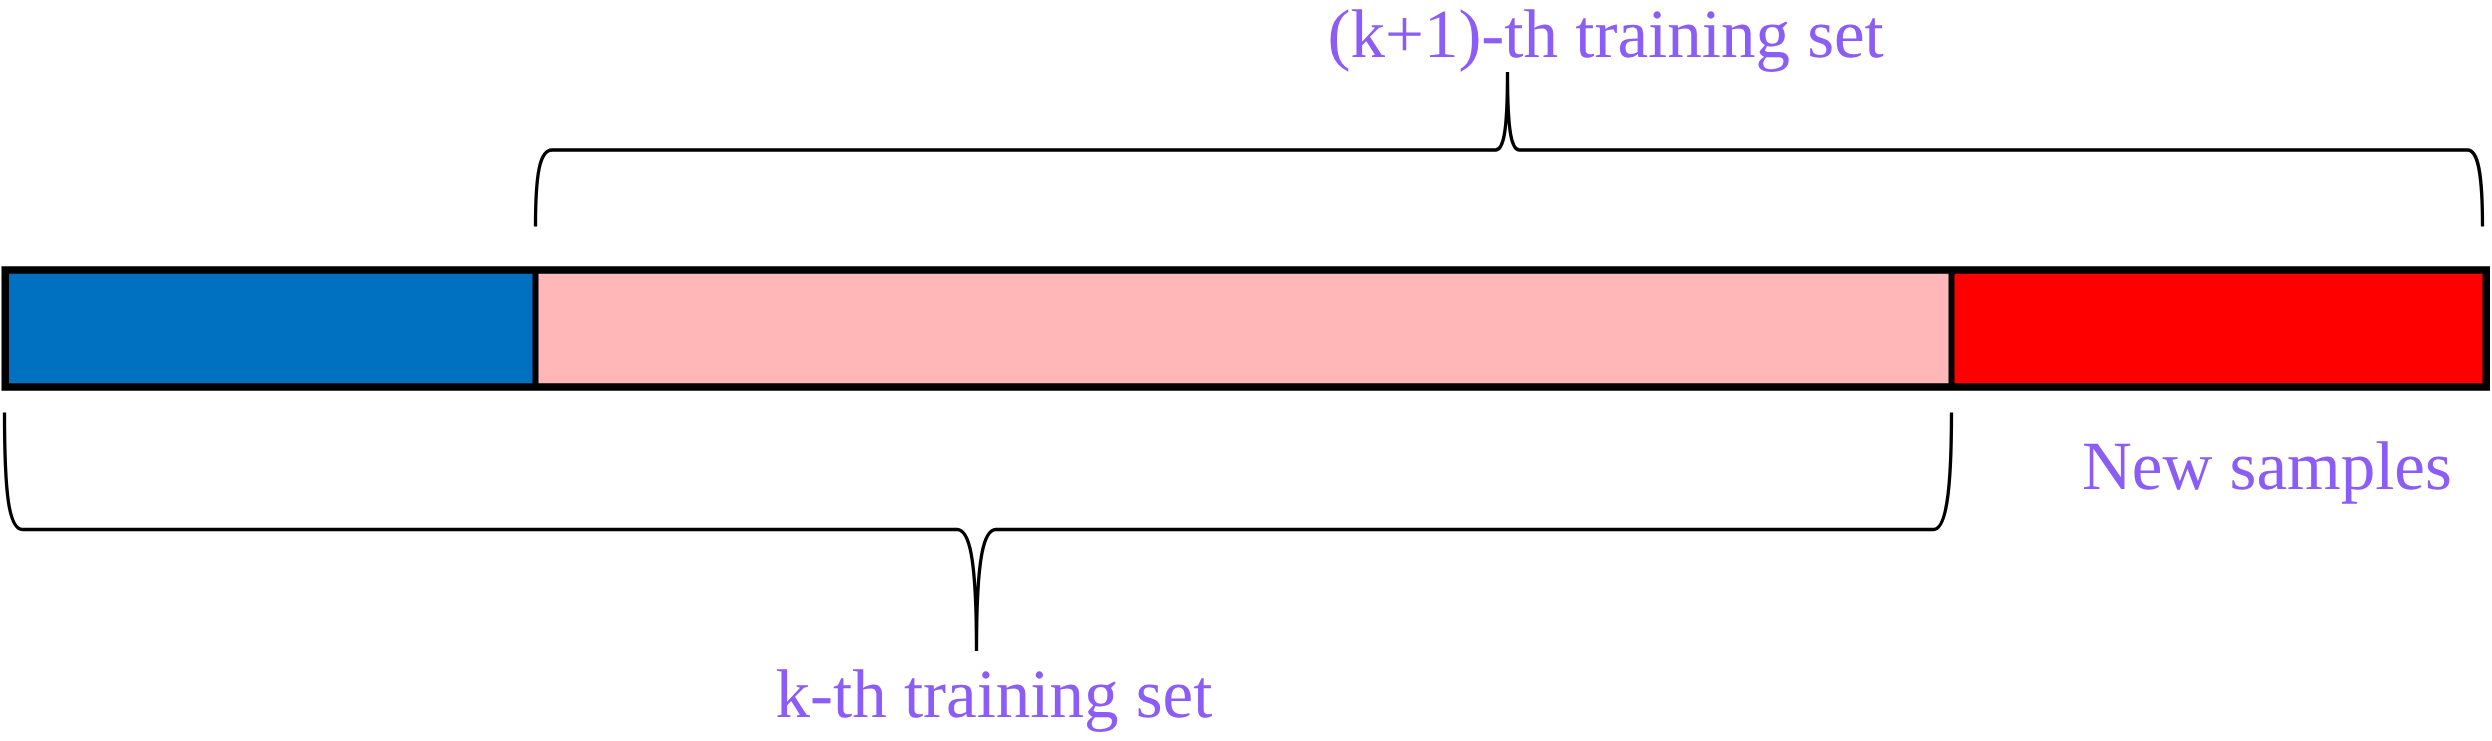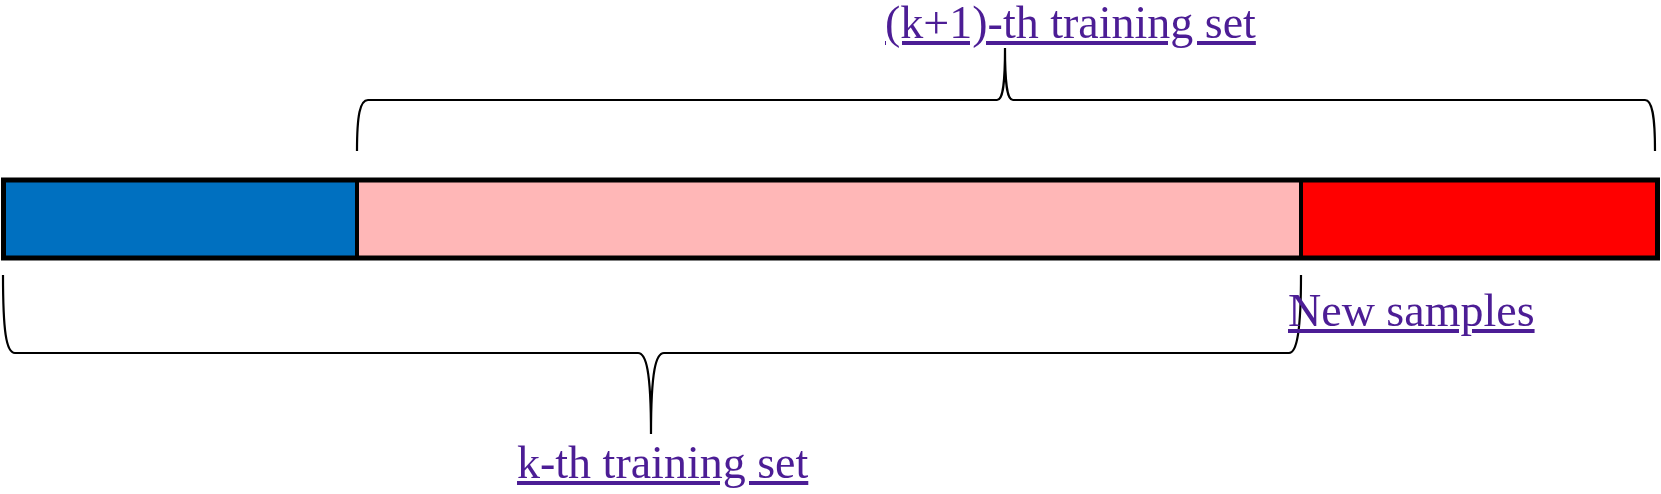--- a/index.html
+++ b/index.html
@@ -1,20 +1,20 @@
 <!DOCTYPE html>
 <html><head>
   <meta charset="utf-8">
   <style>
     html, body { margin: 0; padding: 0; background: #ffffff; }
     body { width: 1661px; height: 494px; position: relative; overflow: hidden;
            font-family: "Liberation Serif", "DejaVu Serif", serif; }
-    .label { position: absolute; color: #4c1d95; font-size: 46px; line-height: 1; white-space: nowrap; text-decoration: underline; }
+    .label { position: absolute; color: #8b5cf6; font-size: 46px; line-height: 1; white-space: nowrap; }
     #label-top { left: 885px; top: 0px; }
-    #label-new { left: 1288px; top: 288px; text-align: center; }
+    #label-new { left: 1388px; top: 288px; text-align: center; }
     #label-bottom { left: 517px; top: 440px; }
     svg { position: absolute; left: 0; top: 0; }
   </style>
 </head>
 <body>
 
 <svg width="1661" height="494" viewBox="0 0 1661 494">
 
   <rect x="4" y="180" width="353" height="78" fill="#0070C0"></rect>
   <rect x="357" y="180" width="944" height="78" fill="#FFB7B7"></rect>

